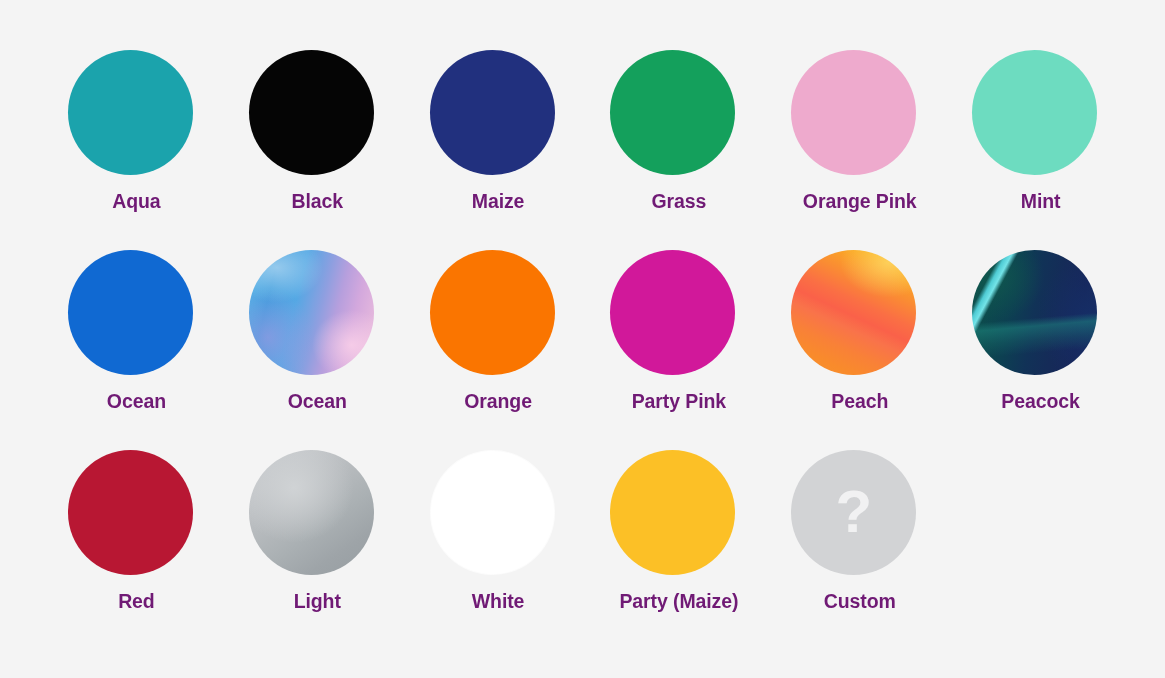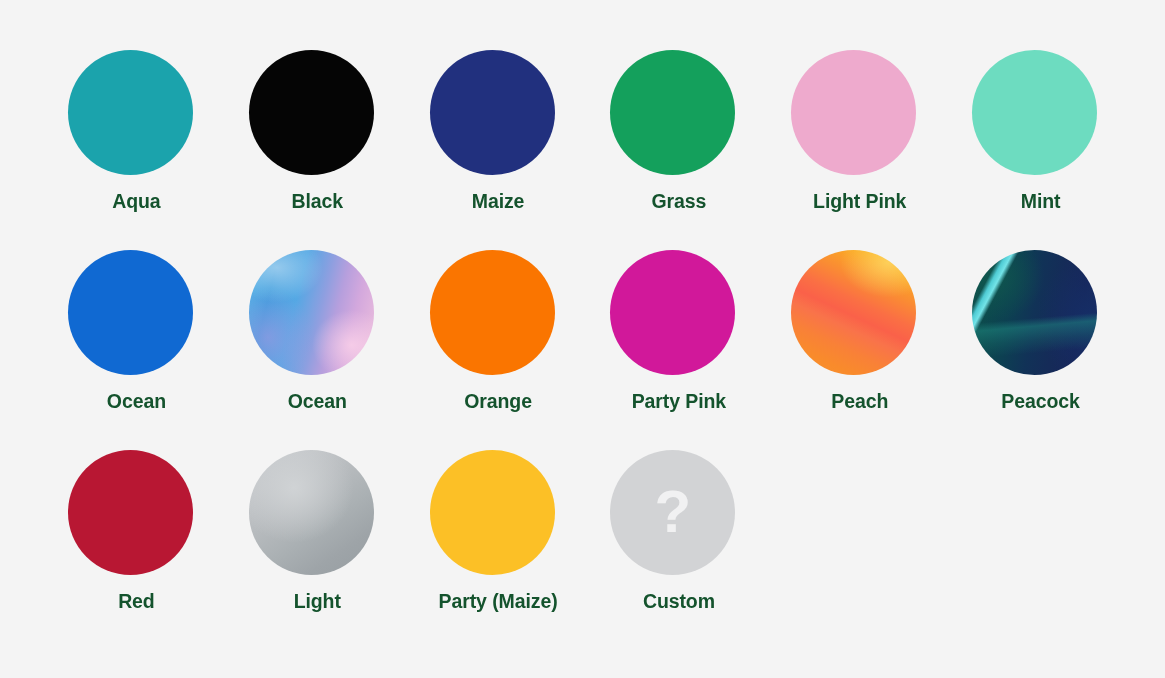--- a/index.html
+++ b/index.html
@@ -42,21 +42,21 @@
     border-radius: 50%;
     position: relative;
     overflow: hidden;
     flex: none;
   }
 
   .swatch-label {
     margin-top: 16px;
     font-size: 19.5px;
     font-weight: bold;
-    color: #14532d;
+    color: #701a75;
     letter-spacing: -0.1px;
     text-align: center;
     line-height: 1.1;
     white-space: nowrap;
     margin-left: 12px;
   }
 
   
   .fill-aqua       { background: #1ba3ac; }
   .fill-black      { background: #050505; }
@@ -169,21 +169,21 @@
     <div class="swatch-cell">
       <div class="swatch-disc fill-blue"></div>
       <div class="swatch-label">Maize</div>
     </div>
     <div class="swatch-cell">
       <div class="swatch-disc fill-grass"></div>
       <div class="swatch-label">Grass</div>
     </div>
     <div class="swatch-cell">
       <div class="swatch-disc fill-lightpink"></div>
-      <div class="swatch-label">Light Pink</div>
+      <div class="swatch-label">Orange Pink</div>
     </div>
     <div class="swatch-cell">
       <div class="swatch-disc fill-mint"></div>
       <div class="swatch-label">Mint</div>
     </div>
     <div class="swatch-cell">
       <div class="swatch-disc fill-ocean"></div>
       <div class="swatch-label">Ocean</div>
     </div>
     <div class="swatch-cell">
@@ -206,20 +206,24 @@
       <div class="swatch-disc fill-peacock"></div>
       <div class="swatch-label">Peacock</div>
     </div>
     <div class="swatch-cell">
       <div class="swatch-disc fill-red"></div>
       <div class="swatch-label">Red</div>
     </div>
     <div class="swatch-cell">
       <div class="swatch-disc fill-silver"></div>
       <div class="swatch-label">Light</div>
+    </div>
+    <div class="swatch-cell">
+      <div class="swatch-disc fill-white"></div>
+      <div class="swatch-label">White</div>
     </div>
     <div class="swatch-cell">
       <div class="swatch-disc fill-maize"></div>
       <div class="swatch-label">Party (Maize)</div>
     </div>
     <div class="swatch-cell">
       <div class="swatch-disc fill-custom">
         <span class="custom-mark">?</span>
       </div>
       <div class="swatch-label">Custom</div>

